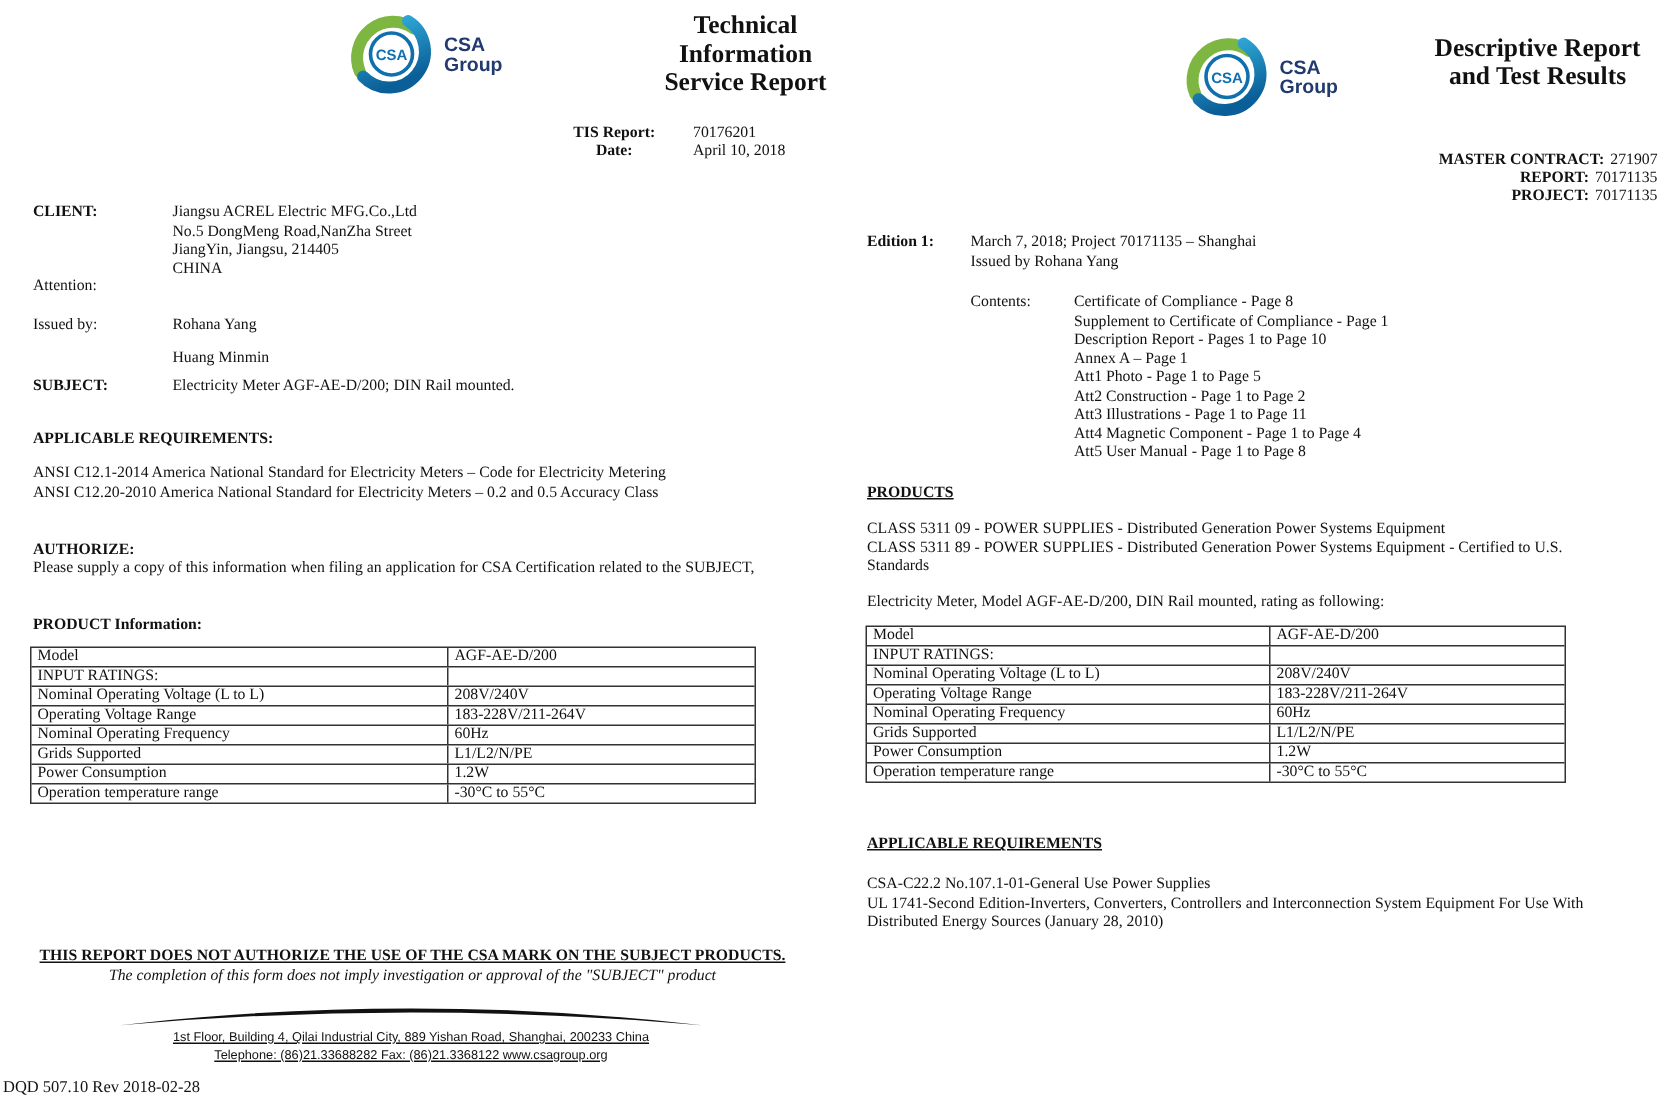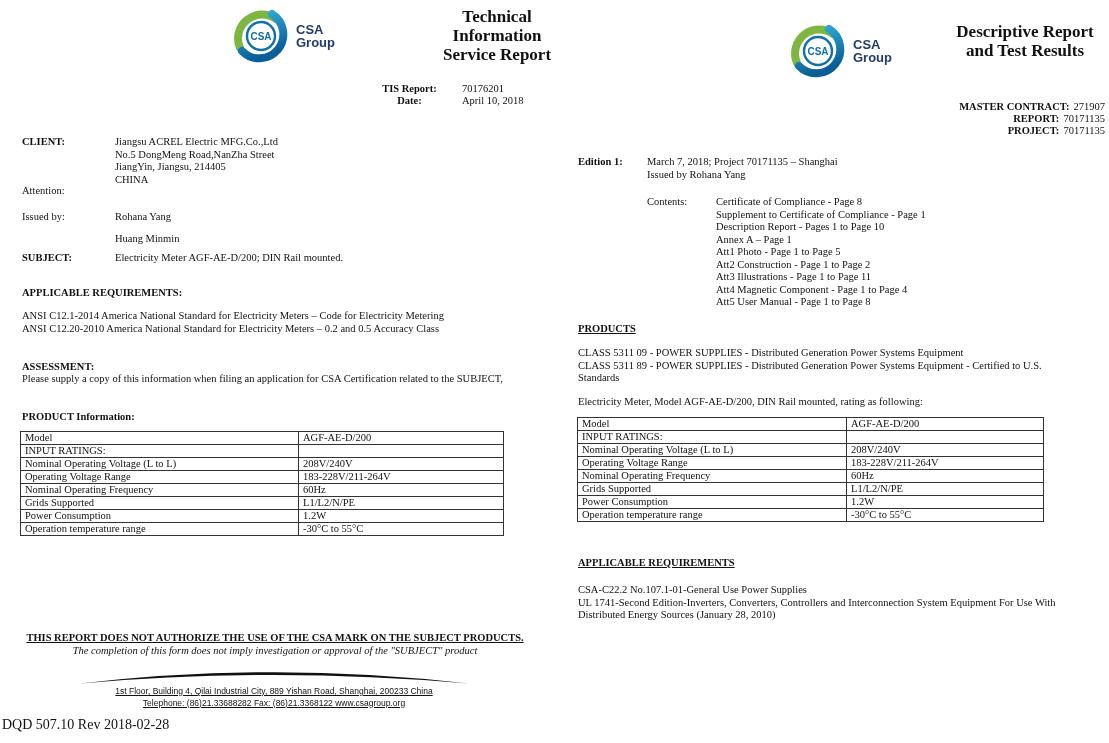--- a/index.html
+++ b/index.html
@@ -28,21 +28,21 @@
   
   .ptable{position:absolute;border:1px solid #333;background:#fff;}
   .prow{display:flex;border-bottom:1px solid #333;height:12px;line-height:11.5px;}
   .prow:last-child{border-bottom:none;}
   .pcell{padding-left:4px;overflow:hidden;white-space:nowrap;}
   .ptable-left .pl{width:273px;border-right:1px solid #333;}
   .ptable-right .pl{width:264px;border-right:1px solid #333;}
   .pv{flex:1;}
 
   .footer-sans{font-family:"Liberation Sans",sans-serif;font-size:8.5px;line-height:11.5px;text-align:center;text-decoration:underline;}
-  .docref{font-size:14px;}
+  .docref{font-size:11px;}
 </style>
 </head>
 <body>
 
 <div class="doc">
 
   <div>
 
     <div class="abs logo" style="left:231px;top:7px;">
       <svg width="60" height="58" viewBox="0 0 58 58">
@@ -97,21 +97,21 @@
     <div class="abs b" style="left:22px;top:252px;">SUBJECT:</div>
     <div class="abs" style="left:115px;top:252px;">Electricity Meter AGF-AE-D/200; DIN Rail mounted.</div>
 
     <div class="abs b" style="left:22px;top:287px;">APPLICABLE REQUIREMENTS:</div>
     <div class="abs" style="left:22px;top:310px;width:510px;">
 
     <div>ANSI C12.1-2014 America National Standard for Electricity Meters – Code for Electricity Metering</div>
         <div>ANSI C12.20-2010 America National Standard for Electricity Meters – 0.2 and 0.5 Accuracy Class</div>
       </div>
 
-    <div class="abs b" style="left:22px;top:361px;">ASSESSMENT:</div>
+    <div class="abs b" style="left:22px;top:361px;">AUTHORIZE:</div>
     <div class="abs" style="left:22px;top:373px;width:510px;">
 
     <div>Please supply a copy of this information when filing an application for CSA Certification related to the SUBJECT,</div>
       </div>
 
     <div class="abs b" style="left:22px;top:411px;">PRODUCT Information:</div>
 
     <div class="ptable ptable-left" style="left:20px;top:431px;width:482px;">
 
         <div class="prow">

